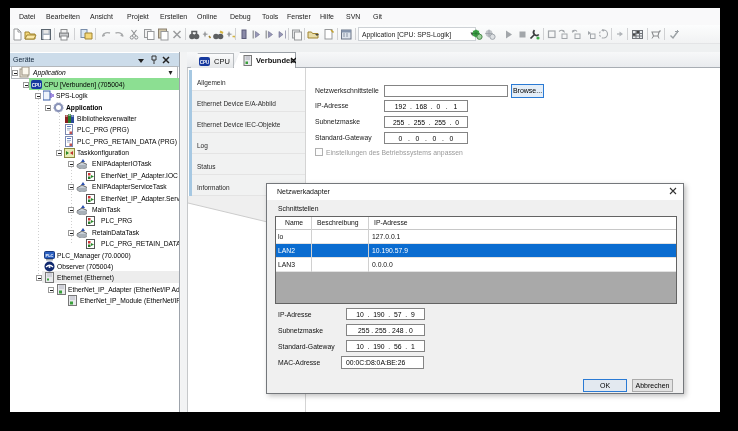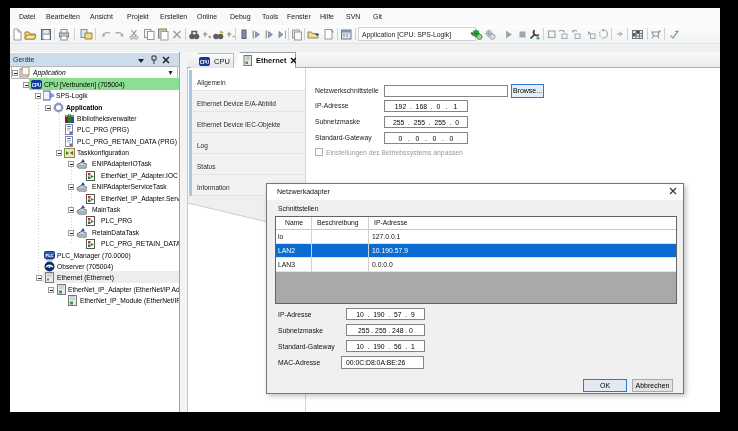--- a/index.html
+++ b/index.html
@@ -470,21 +470,21 @@
         <text x="5.5" y="7" font-size="4.5" font-weight="bold" fill="#fff" text-anchor="middle" font-family="Liberation Sans">CPU</text>
       </svg>
       <span class="tt" style="left:23px">CPU</span>
     </div>
 <div id="tab2">
       <svg class="a" style="left:9px;top:2px" width="10" height="11">
         <rect x="1" y="0.5" width="7.5" height="10" fill="#e8eaec" stroke="#777"></rect>
         <path d="M2.5 2h4.5M2.5 4h4.5" stroke="#99a" stroke-width="0.8"></path>
         <rect x="2.5" y="6.5" width="2.5" height="2.5" fill="#3aa03a"></rect>
       </svg>
-      <span class="tt" style="left:22px;font-weight:bold">Ethernet</span>
+      <span class="tt" style="left:22px;font-weight:bold">Verbunden</span>
       <svg class="a" style="left:56px;top:4px" width="8" height="8">
         <path d="M1 1l5 5M6 1L1 6" stroke="#111" stroke-width="1.4"></path>
       </svg>
     </div>
 </div>
 <div id="mpanel"></div>
 <div id="subtabs">
 <div class="st active" style="top:2px">
       <div class="acc"></div>
       <span class="t">Allgemein</span>

